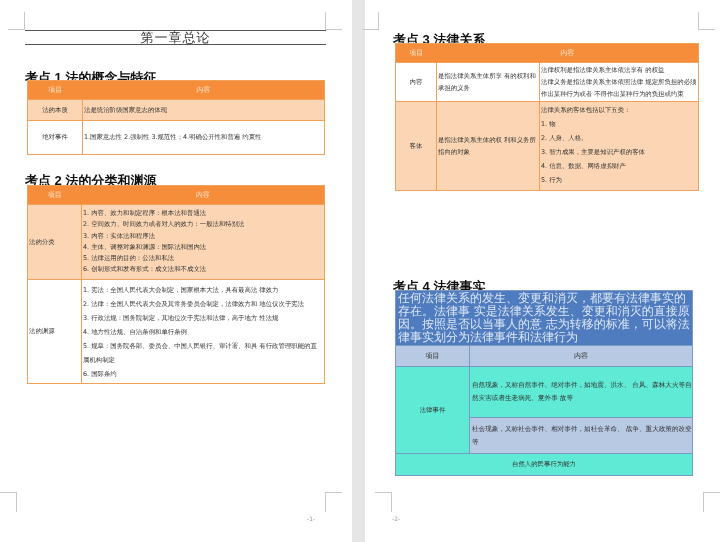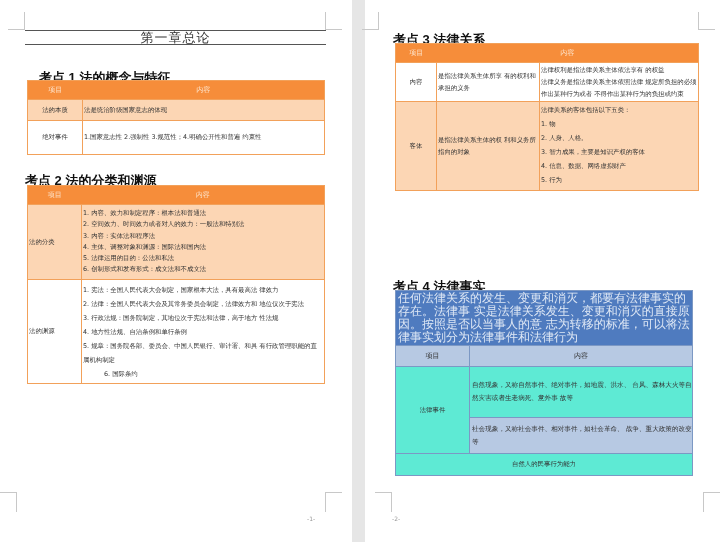--- a/index.html
+++ b/index.html
@@ -44,21 +44,21 @@
 <div class="gutter"></div>
 
 <div class="page page1">
   <div class="corner c-tl" style="left:8px;top:12px;"></div>
   <div class="corner c-tr" style="left:325px;top:12px;"></div>
   <div class="corner c-bl" style="left:0px;top:492px;"></div>
   <div class="corner c-br" style="left:325px;top:492px;"></div>
 
   <div class="chapter">第一章总论</div>
 
-  <div class="heading" style="left:39px;top:69px;">考点 1 法的概念与特征</div>
+  <div class="heading" style="left:25px;top:69px;">考点 1 法的概念与特征</div>
   <table class="orange" style="left:27px;top:80px;width:298px;">
     <tbody>
         <tr>
       <th style="width:55px;">项目</th>
       <th>内容</th>
     </tr>
     <tr class="light" style="height:21px;">
       <td class="c">法的本质</td>
       <td class="l">法是统治阶级国家意志的体现</td>
     </tr>
@@ -88,21 +88,21 @@
       </td>
     </tr>
     <tr class="white">
       <td class="l">法的渊源</td>
       <td class="l list" style="padding:3px 1px 2px;">
         <div style="line-height:14px;">1. 宪法：全国人民代表大会制定，国家根本大法，具有最高法 律效力</div>
         <div style="line-height:14px;">2. 法律：全国人民代表大会及其常务委员会制定，法律效方和 地位仅次于宪法</div>
         <div style="line-height:14px;">3. 行政法规：国务院制定，其地位次于宪法和法律，高于地方 性法规</div>
         <div style="line-height:14px;">4. 地方性法规、自治条例和单行条例</div>
         <div style="line-height:14px;">5. 规章：国务院各部、委员会、中国人民银行、审计署、和具 有行政管理职能的直属机构制定</div>
-        <div style="line-height:14px;padding-left:21px;">6. 国际条约</div>
+        <div style="line-height:14px;">6. 国际条约</div>
       </td>
     </tr>
   </tbody>
     </table>
 
   <div class="page-num" style="left:307px;top:515px;">-1-</div>
 </div>
 
 <div class="page page2">
   <div class="corner c-tl" style="left:-3px;top:12px;"></div>

